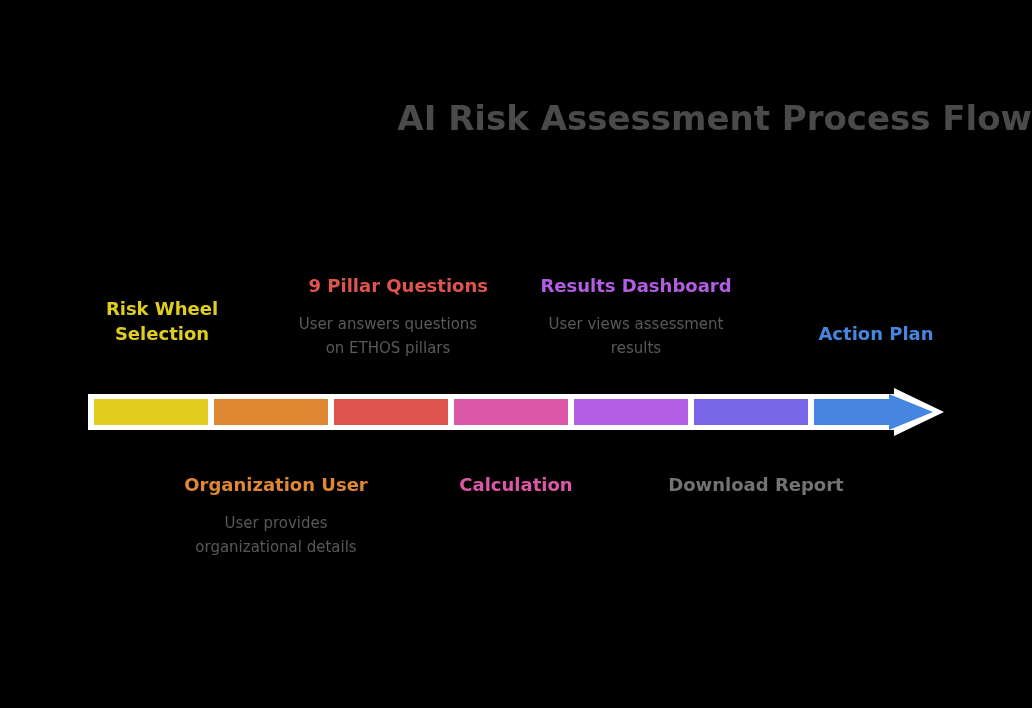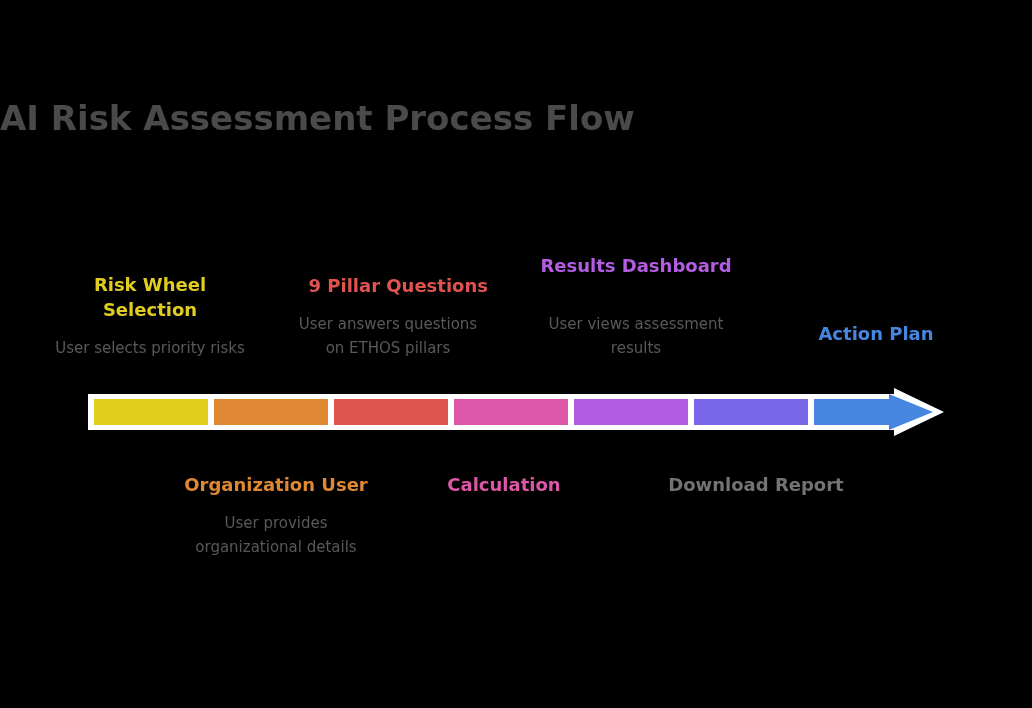--- a/index.html
+++ b/index.html
@@ -20,21 +20,21 @@
     height: 708px;
     background: #000000;
   }
 
   
   .title {
     position: absolute;
     left: 0;
     top: 96px;
     width: 1032px;
-    text-align: left;
+    text-align: right;
     font-size: 34px;
     font-weight: bold;
     color: #4a4a4a;
     letter-spacing: 0px;
     line-height: 44px;
   }
 
   
   .stage-top {
     position: absolute;
@@ -73,31 +73,30 @@
   }
   #arrow-svg { display: block; }
 </style>
 </head>
 <body>
 
 <div id="canvas">
 
   <div class="title">AI Risk Assessment Process Flow</div>
 
-  <div class="stage-top" style="left: 50px; width: 200px;">
+  <div class="stage-top" style="left: 62px; width: 200px;">
     <div class="stage-title" style="color:#E0CD1E;">Risk Wheel Selection</div>
-    <div class="stage-desc">User selects priority risks</div>
   </div>
 
   <div class="stage-top" style="left: 288px; width: 200px; align-items: flex-end;">
     <div class="stage-title" style="color:#E05450;">9 Pillar Questions</div>
     <div class="stage-desc">User answers questions on ETHOS pillars</div>
   </div>
 
-  <div class="stage-top" style="left: 536px; width: 200px; gap: 20px;">
+  <div class="stage-top" style="left: 536px; width: 200px;">
     <div class="stage-title" style="color:#B35DE3;">Results Dashboard</div>
     <div class="stage-desc">User views assessment results</div>
   </div>
 
   <div class="stage-top" style="left: 776px; width: 200px;">
     <div class="stage-title" style="color:#4786E0;">Action Plan</div>
   </div>
 
   <div id="arrow-wrap">
     <svg id="arrow-svg" width="856" height="48" viewBox="0 0 856 48" xmlns="http://www.w3.org/2000/svg">
@@ -113,21 +112,21 @@
 
       <path d="M726,11 L801,11 L801,6 L845,24 L801,42 L801,37 L726,37 Z" fill="#4786E0"></path>
     </svg>
   </div>
 
   <div class="stage-bottom" style="left: 176px; width: 200px;">
     <div class="stage-title" style="color:#DF8833;">Organization User</div>
     <div class="stage-desc">User provides organizational details</div>
   </div>
 
-  <div class="stage-bottom" style="left: 404px; width: 200px;">
+  <div class="stage-bottom" style="left: 416px; width: 200px;">
     <div class="stage-title" style="color:#DD57A8;">Calculation</div>
   </div>
 
   <div class="stage-bottom" style="left: 656px; width: 200px;">
     <div class="stage-title" style="color:#737373;">Download Report</div>
   </div>
 
 </div>
 
 </body></html>

